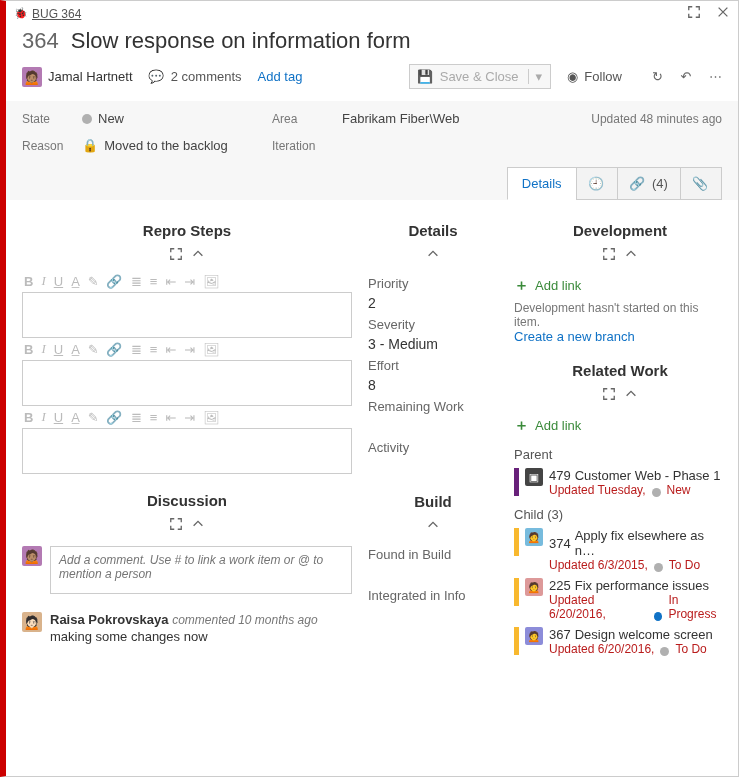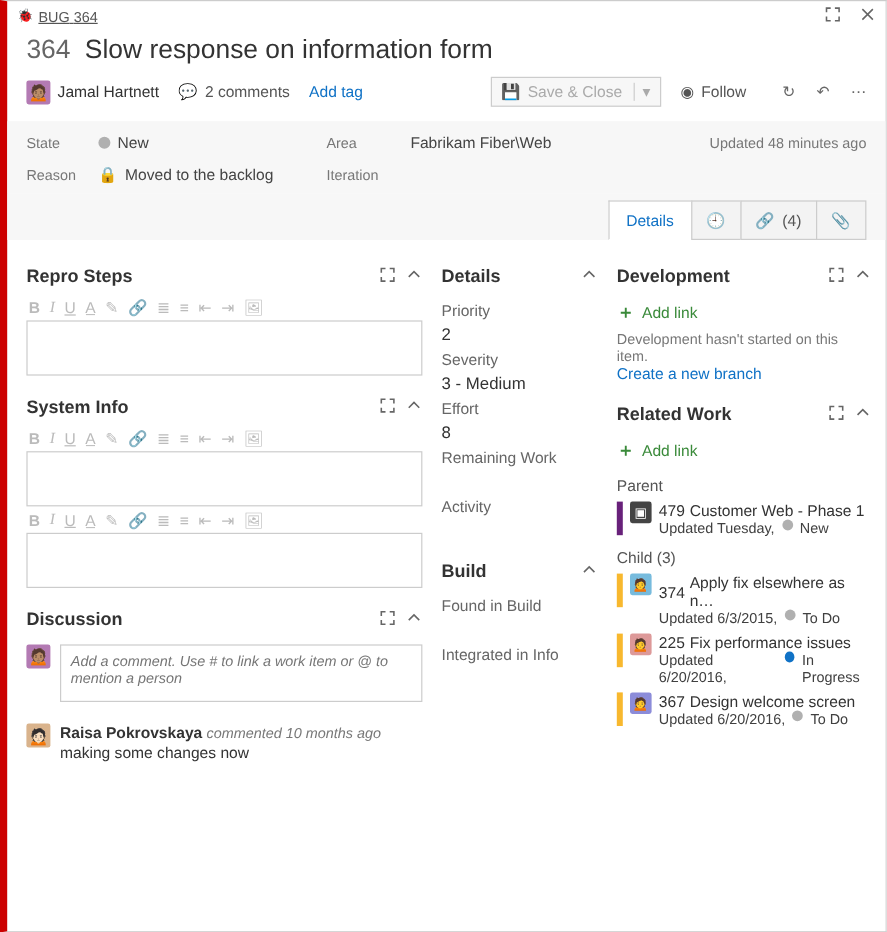--- a/index.html
+++ b/index.html
@@ -100,21 +100,21 @@
   
   .body-cols {
     display:flex; flex:1; padding: 20px 12px 12px 16px; gap:16px; overflow:hidden;
   }
   .col { display:flex; flex-direction:column; }
   .col-left { width:330px; }
   .col-mid  { width:130px; }
   .col-right{ flex:1; }
 
   .section-head {
-    display:flex; align-items:center; gap:8px; margin-bottom:6px; margin-top:2px;
+    display:flex; align-items:center; gap:8px; margin-bottom:6px; margin-top:2px;flex-direction:column;
   }
   .section-head.mt { margin-top:18px; }
   .section-head h3 { margin:0; font-size:15px; font-weight:600; flex:1; }
   .section-icons { display:flex; gap:8px; color:#666;}
   .section-icons svg, .section-icons span { cursor:pointer; }
 
   .editor-toolbar {
     display:flex; gap:8px; color:#bbb; padding:3px 2px; font-size:13px; align-items:center;
   }
   .editor-toolbar span { cursor:default; }
@@ -137,21 +137,21 @@
   .rel-item { display:flex; gap:6px; align-items:flex-start; margin-top:6px; }
   .bar { width:5px; height:28px; background:#68217a; }
   .bar.yellow { background:#f8b82e; }
   .glyph { width:18px;height:18px; background:#444; color:#fff; font-size:11px;
            display:flex;align-items:center;justify-content:center; border-radius:2px;}
   .glyph.av1 { background:#7bd; }
   .glyph.av2 { background:#d99; }
   .glyph.av3 { background:#8c8cd9; }
   .rel-body { flex:1; }
   .rel-title { display:flex; gap:4px;align-items:center; }
-  .rel-meta { color:#404040; font-size:12px; display:flex; align-items:flex-start; gap:6px; }
+  .rel-meta { color:#b91c1c; font-size:12px; display:flex; align-items:flex-end; gap:6px; }
   .dot-new { width:9px;height:9px;border-radius:50%;background:#b0b0b0; display:inline-block;}
   .dot-progress { width:9px;height:9px;border-radius:50%;background:#1072c6; display:inline-block;}
 
   .discussion-box {
     display:flex; gap:8px; margin-top:6px;
   }
   .discussion-box textarea {
     flex:1; border:1px solid #ccc; resize:none; height:48px; padding:6px 8px;
     font-family:inherit; font-size:12px; font-style:italic; color:#888;
   }
@@ -280,31 +280,20 @@
         <span class="tool-ic">✎</span>
         <span class="tool-ic">🔗</span>
         <span class="tool-ic">≣</span>
         <span class="tool-ic">≡</span>
         <span class="tool-ic">⇤</span>
         <span class="tool-ic">⇥</span>
         <span class="tool-ic">🖼</span>
       </div>
       <div class="editor-box"></div>
 
-      <div class="section-head mt">
-        <h3>System Info</h3>
-        <div class="section-icons">
-          <span><svg class="ic" viewBox="0 0 16 16" stroke="currentColor" fill="none" stroke-width="1.5">
-                <path d="M2 6V2h4M14 10v4h-4M10 2h4v4M6 14H2v-4"></path>
-              </svg></span>
-          <span><svg class="ic" viewBox="0 0 16 16" stroke="currentColor" fill="none" stroke-width="1.5">
-                <path d="M3 10l5-5 5 5"></path>
-              </svg></span>
-        </div>
-      </div>
       <div class="editor-toolbar">
         <span><b>B</b></span>
         <span class="i-fmt">I</span>
         <span class="u-fmt">U</span>
         <span class="tool-ic">A̲</span>
         <span class="tool-ic">✎</span>
         <span class="tool-ic">🔗</span>
         <span class="tool-ic">≣</span>
         <span class="tool-ic">≡</span>
         <span class="tool-ic">⇤</span>

